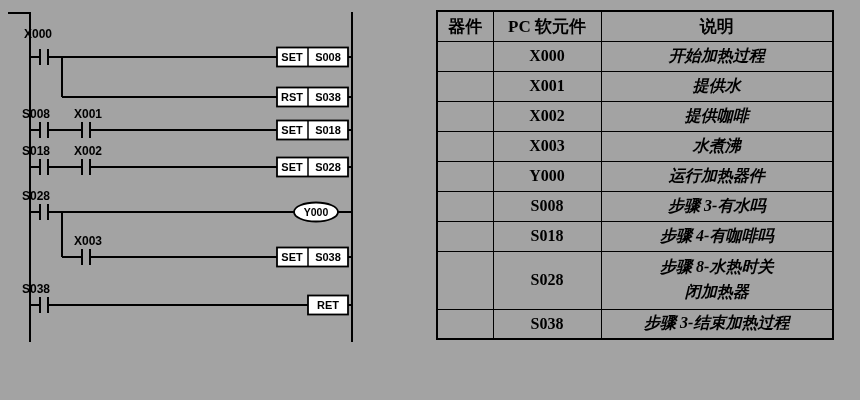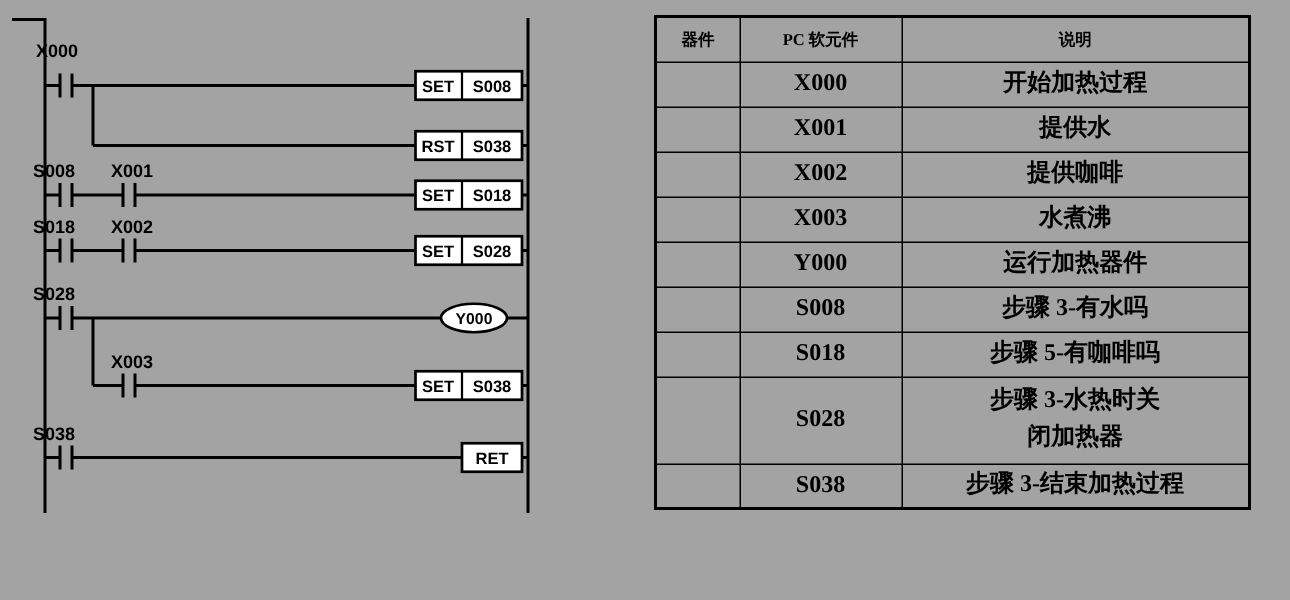--- a/index.html
+++ b/index.html
@@ -27,24 +27,24 @@
     border:2px solid #000;
     font-family:"Liberation Serif", serif; font-weight:bold; color:#000;
   }
   .table-wrap col.c1 { width:56px; }
   .table-wrap col.c2 { width:108px; }
   .table-wrap col.c3 { width:232px; }
   .table-wrap th, .table-wrap td {
     border:1px solid #000; text-align:center; vertical-align:middle;
     padding:0 4px;
   }
-  .table-wrap th { font-size:11px; height:30px; }
+  .table-wrap th { font-size:17px; height:30px; }
   .table-wrap td { font-size:16px; height:30px; }
   .table-wrap tr.tall td { height:58px; }
-  .table-wrap td.desc { white-space:pre-line; line-height:1.55; }
+  .table-wrap td.desc { white-space:pre-line; line-height:1.55;font-style:italic; }
 </style>
 </head>
 <body>
 
 <div class="canvas">
 
   <svg class="ladder" width="420" height="360" viewBox="0 0 420 360">
 
     <g>
       <line x1="8" y1="13" x2="30" y2="13"></line>
@@ -211,26 +211,26 @@
           <td class="desc">运行加热器件</td>
         </tr>
         <tr>
           <td></td>
           <td>S008</td>
           <td class="desc">步骤 3-有水吗</td>
         </tr>
         <tr>
           <td></td>
           <td>S018</td>
-          <td class="desc">步骤 5-有咖啡吗</td>
+          <td class="desc">步骤 4-有咖啡吗</td>
         </tr>
         <tr class="tall">
           <td></td>
           <td>S028</td>
-          <td class="desc">步骤 3-水热时关
+          <td class="desc">步骤 8-水热时关
 闭加热器</td>
         </tr>
         <tr>
           <td></td>
           <td>S038</td>
           <td class="desc">步骤 3-结束加热过程</td>
         </tr>
       </tbody>
     </table>
   </div>

